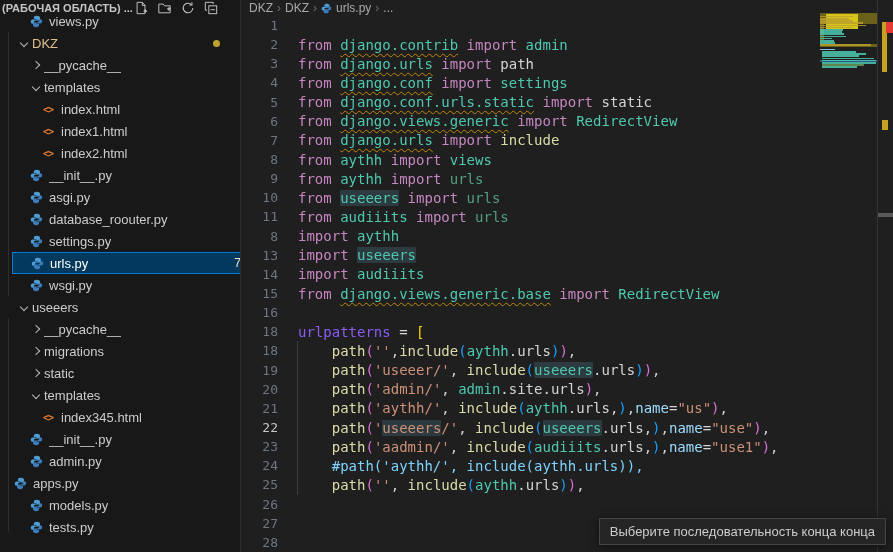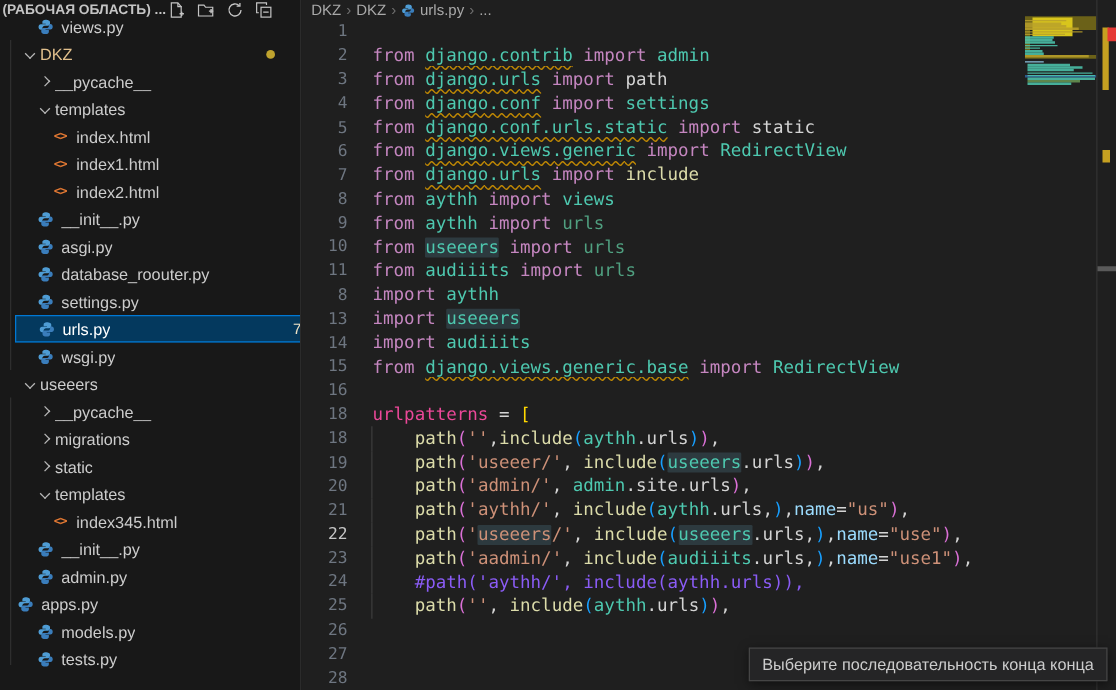--- a/index.html
+++ b/index.html
@@ -302,28 +302,28 @@
         <div class="code-row"><span class="lnum">7</span><span class="lcontent"><span style="color: rgb(197, 134, 192);">from </span><span class="squig" style="color: rgb(78, 201, 176);">django.urls</span><span style="color: rgb(197, 134, 192);"> import </span><span style="color: rgb(220, 220, 170);">include</span></span></div>
         <div class="code-row"><span class="lnum">8</span><span class="lcontent"><span style="color: rgb(197, 134, 192);">from </span><span style="color: rgb(78, 201, 176);">aythh</span><span style="color: rgb(197, 134, 192);"> import </span><span style="color: rgb(78, 201, 176);">views</span></span></div>
         <div class="code-row"><span class="lnum">9</span><span class="lcontent"><span style="color: rgb(197, 134, 192);">from </span><span style="color: rgb(78, 201, 176);">aythh</span><span style="color: rgb(197, 134, 192);"> import </span><span style="color: rgb(80, 160, 128);">urls</span></span></div>
         <div class="code-row"><span class="lnum">10</span><span class="lcontent"><span style="color: rgb(197, 134, 192);">from </span><span class="wordhl" style="color: rgb(78, 201, 176);">useeers</span><span style="color: rgb(197, 134, 192);"> import </span><span style="color: rgb(80, 160, 128);">urls</span></span></div>
         <div class="code-row"><span class="lnum">11</span><span class="lcontent"><span style="color: rgb(197, 134, 192);">from </span><span style="color: rgb(78, 201, 176);">audiiits</span><span style="color: rgb(197, 134, 192);"> import </span><span style="color: rgb(80, 160, 128);">urls</span></span></div>
         <div class="code-row"><span class="lnum">8</span><span class="lcontent"><span style="color: rgb(197, 134, 192);">import </span><span style="color: rgb(78, 201, 176);">aythh</span></span></div>
         <div class="code-row"><span class="lnum">13</span><span class="lcontent"><span style="color: rgb(197, 134, 192);">import </span><span class="wordhl" style="color: rgb(78, 201, 176);">useeers</span></span></div>
         <div class="code-row"><span class="lnum">14</span><span class="lcontent"><span style="color: rgb(197, 134, 192);">import </span><span style="color: rgb(78, 201, 176);">audiiits</span></span></div>
         <div class="code-row"><span class="lnum">15</span><span class="lcontent"><span style="color: rgb(197, 134, 192);">from </span><span class="squig" style="color: rgb(78, 201, 176);">django.views.generic.base</span><span style="color: rgb(197, 134, 192);"> import </span><span style="color: rgb(78, 201, 176);">RedirectView</span></span></div>
         <div class="code-row"><span class="lnum">16</span><span class="lcontent"></span></div>
-        <div class="code-row"><span class="lnum">18</span><span class="lcontent"><span style="color: #ec4899;">urlpatterns</span><span style="color: rgb(212, 212, 212);"> = </span><span style="color: rgb(255, 215, 0);">[</span></span></div>
+        <div class="code-row"><span class="lnum">18</span><span class="lcontent"><span style="color: #8b5cf6;">urlpatterns</span><span style="color: rgb(212, 212, 212);"> = </span><span style="color: rgb(255, 215, 0);">[</span></span></div>
         <div class="code-row guided"><span class="lnum">18</span><span class="lcontent"><span style="color: rgb(212, 212, 212);">    </span><span style="color: rgb(220, 220, 170);">path</span><span style="color: rgb(218, 112, 214);">(</span><span style="color: rgb(206, 145, 120);">''</span><span style="color: rgb(212, 212, 212);">,</span><span style="color: rgb(220, 220, 170);">include</span><span style="color: rgb(23, 159, 255);">(</span><span style="color: rgb(78, 201, 176);">aythh</span><span style="color: rgb(212, 212, 212);">.urls</span><span style="color: rgb(23, 159, 255);">)</span><span style="color: rgb(218, 112, 214);">)</span><span style="color: rgb(212, 212, 212);">,</span></span></div>
         <div class="code-row guided"><span class="lnum">19</span><span class="lcontent"><span style="color: rgb(212, 212, 212);">    </span><span style="color: rgb(220, 220, 170);">path</span><span style="color: rgb(218, 112, 214);">(</span><span style="color: rgb(206, 145, 120);">'useeer/'</span><span style="color: rgb(212, 212, 212);">, </span><span style="color: rgb(220, 220, 170);">include</span><span style="color: rgb(23, 159, 255);">(</span><span class="wordhl" style="color: rgb(78, 201, 176);">useeers</span><span style="color: rgb(212, 212, 212);">.urls</span><span style="color: rgb(23, 159, 255);">)</span><span style="color: rgb(218, 112, 214);">)</span><span style="color: rgb(212, 212, 212);">,</span></span></div>
         <div class="code-row guided"><span class="lnum">20</span><span class="lcontent"><span style="color: rgb(212, 212, 212);">    </span><span style="color: rgb(220, 220, 170);">path</span><span style="color: rgb(218, 112, 214);">(</span><span style="color: rgb(206, 145, 120);">'admin/'</span><span style="color: rgb(212, 212, 212);">, </span><span style="color: rgb(78, 201, 176);">admin</span><span style="color: rgb(212, 212, 212);">.site.urls</span><span style="color: rgb(218, 112, 214);">)</span><span style="color: rgb(212, 212, 212);">,</span></span></div>
         <div class="code-row guided"><span class="lnum">21</span><span class="lcontent"><span style="color: rgb(212, 212, 212);">    </span><span style="color: rgb(220, 220, 170);">path</span><span style="color: rgb(218, 112, 214);">(</span><span style="color: rgb(206, 145, 120);">'aythh/'</span><span style="color: rgb(212, 212, 212);">, </span><span style="color: rgb(220, 220, 170);">include</span><span style="color: rgb(23, 159, 255);">(</span><span style="color: rgb(78, 201, 176);">aythh</span><span style="color: rgb(212, 212, 212);">.urls,</span><span style="color: rgb(23, 159, 255);">)</span><span style="color: rgb(212, 212, 212);">,</span><span style="color: rgb(156, 220, 254);">name</span><span style="color: rgb(212, 212, 212);">=</span><span style="color: rgb(206, 145, 120);">"us"</span><span style="color: rgb(218, 112, 214);">)</span><span style="color: rgb(212, 212, 212);">,</span></span></div>
         <div class="code-row guided"><span class="lnum active">22</span><span class="lcontent"><span style="color: rgb(212, 212, 212);">    </span><span style="color: rgb(220, 220, 170);">path</span><span style="color: rgb(218, 112, 214);">(</span><span style="color: rgb(206, 145, 120);">'</span><span class="wordhl" style="color: rgb(206, 145, 120);">useeers</span><span style="color: rgb(206, 145, 120);">/'</span><span style="color: rgb(212, 212, 212);">, </span><span style="color: rgb(220, 220, 170);">include</span><span style="color: rgb(23, 159, 255);">(</span><span class="wordhl" style="color: rgb(78, 201, 176);">useeers</span><span style="color: rgb(212, 212, 212);">.urls,</span><span style="color: rgb(23, 159, 255);">)</span><span style="color: rgb(212, 212, 212);">,</span><span style="color: rgb(156, 220, 254);">name</span><span style="color: rgb(212, 212, 212);">=</span><span style="color: rgb(206, 145, 120);">"use"</span><span style="color: rgb(218, 112, 214);">)</span><span style="color: rgb(212, 212, 212);">,</span></span></div>
         <div class="code-row guided"><span class="lnum">23</span><span class="lcontent"><span style="color: rgb(212, 212, 212);">    </span><span style="color: rgb(220, 220, 170);">path</span><span style="color: rgb(218, 112, 214);">(</span><span style="color: rgb(206, 145, 120);">'aadmin/'</span><span style="color: rgb(212, 212, 212);">, </span><span style="color: rgb(220, 220, 170);">include</span><span style="color: rgb(23, 159, 255);">(</span><span style="color: rgb(78, 201, 176);">audiiits</span><span style="color: rgb(212, 212, 212);">.urls,</span><span style="color: rgb(23, 159, 255);">)</span><span style="color: rgb(212, 212, 212);">,</span><span style="color: rgb(156, 220, 254);">name</span><span style="color: rgb(212, 212, 212);">=</span><span style="color: rgb(206, 145, 120);">"use1"</span><span style="color: rgb(218, 112, 214);">)</span><span style="color: rgb(212, 212, 212);">,</span></span></div>
-        <div class="code-row guided"><span class="lnum">24</span><span class="lcontent"><span style="color: #8b5cf6;">    #path('aythh/', include(aythh.urls)),</span></span></div>
+        <div class="code-row guided"><span class="lnum">24</span><span class="lcontent"><span style="color: #7dd3fc;">    #path('aythh/', include(aythh.urls)),</span></span></div>
         <div class="code-row guided"><span class="lnum">25</span><span class="lcontent"><span style="color: rgb(212, 212, 212);">    </span><span style="color: rgb(220, 220, 170);">path</span><span style="color: rgb(218, 112, 214);">(</span><span style="color: rgb(206, 145, 120);">''</span><span style="color: rgb(212, 212, 212);">, </span><span style="color: rgb(220, 220, 170);">include</span><span style="color: rgb(23, 159, 255);">(</span><span style="color: rgb(78, 201, 176);">aythh</span><span style="color: rgb(212, 212, 212);">.urls</span><span style="color: rgb(23, 159, 255);">)</span><span style="color: rgb(218, 112, 214);">)</span><span style="color: rgb(212, 212, 212);">,</span></span></div>
         <div class="code-row"><span class="lnum">26</span><span class="lcontent"></span></div>
         <div class="code-row"><span class="lnum">27</span><span class="lcontent"></span></div>
         <div class="code-row"><span class="lnum">28</span><span class="lcontent"></span></div>
       </div>
 
     <div class="minimap" id="minimap">
       <div class="mm-decor" style="left:0;top:13px;width:57px;height:11px;background:#6b6118;"></div>
       <div class="mm-decor" style="left:6px;top:14px;width:32px;height:15px;background:#d8c51c;"></div>
       <div class="mm-decor" style="left:0;top:24px;width:4px;height:16px;background:#6b6118;"></div>

